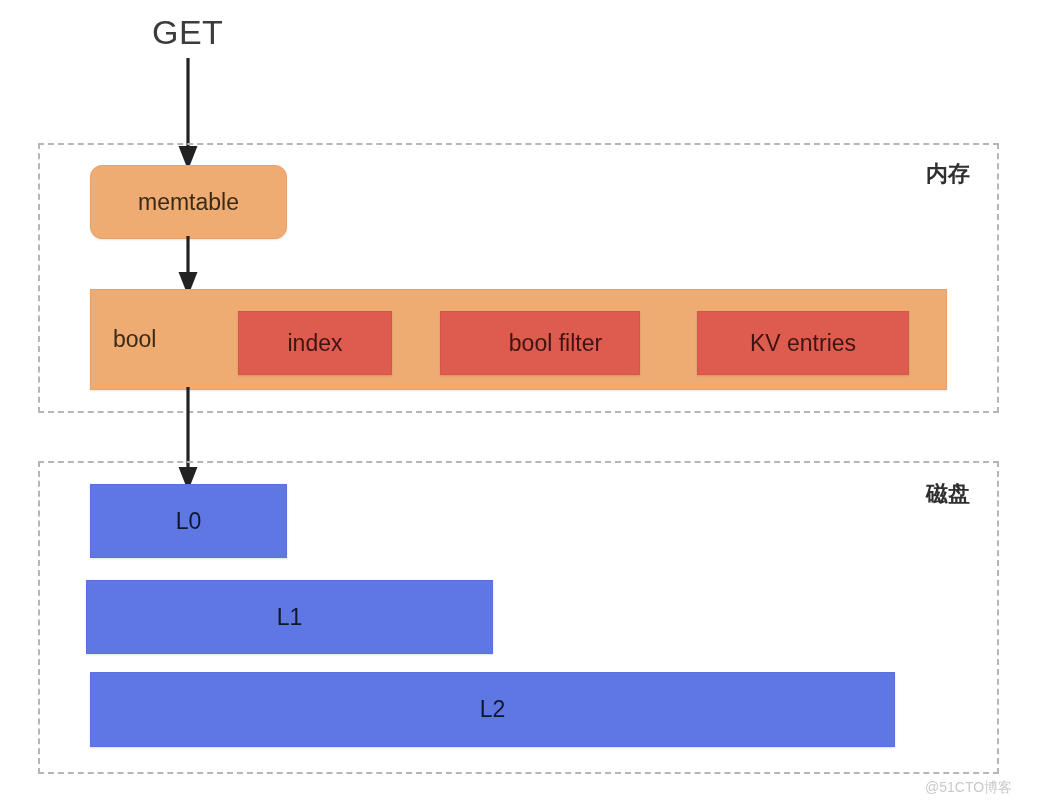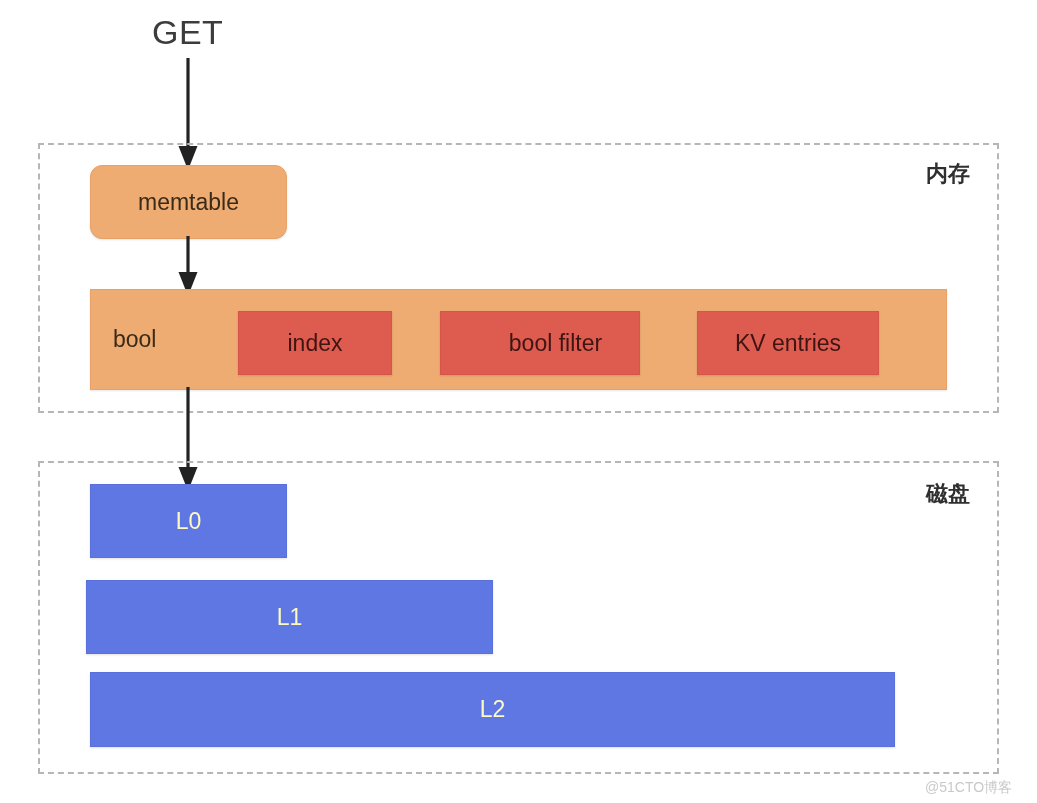--- a/index.html
+++ b/index.html
@@ -88,27 +88,27 @@
     border: 1px solid #d6554a;
     color: #3e1512;
     display: flex;
     align-items: center;
     justify-content: center;
     font-size: 23px;
     box-shadow: 0 1px 2px rgba(0,0,0,0.12);
   }
   #cache-item-index      { left: 238px; top: 311px; width: 154px; height: 64px; }
   #cache-item-boolfilter { left: 440px; top: 311px; width: 200px; height: 64px; }
-  #cache-item-kventries  { left: 697px; top: 311px; width: 182px; height: 64px; }
+  #cache-item-kventries  { left: 697px; top: 311px; width: 212px; height: 64px; }
 
   
   .node-blue {
     background: #5f77e2;
     border: 1px solid #5a71dd;
-    color: #fef9c3;
+    color: #0f172a;
     display: flex;
     align-items: center;
     justify-content: center;
     font-size: 23px;
     box-shadow: 0 1px 2px rgba(0,0,0,0.12);
   }
   #level-l0 { left: 90px; top: 484px; width: 197px; height: 74px; }
   #level-l1 { left: 86px; top: 580px; width: 407px; height: 74px; }
   #level-l2 { left: 90px; top: 672px; width: 805px; height: 75px; }
 

